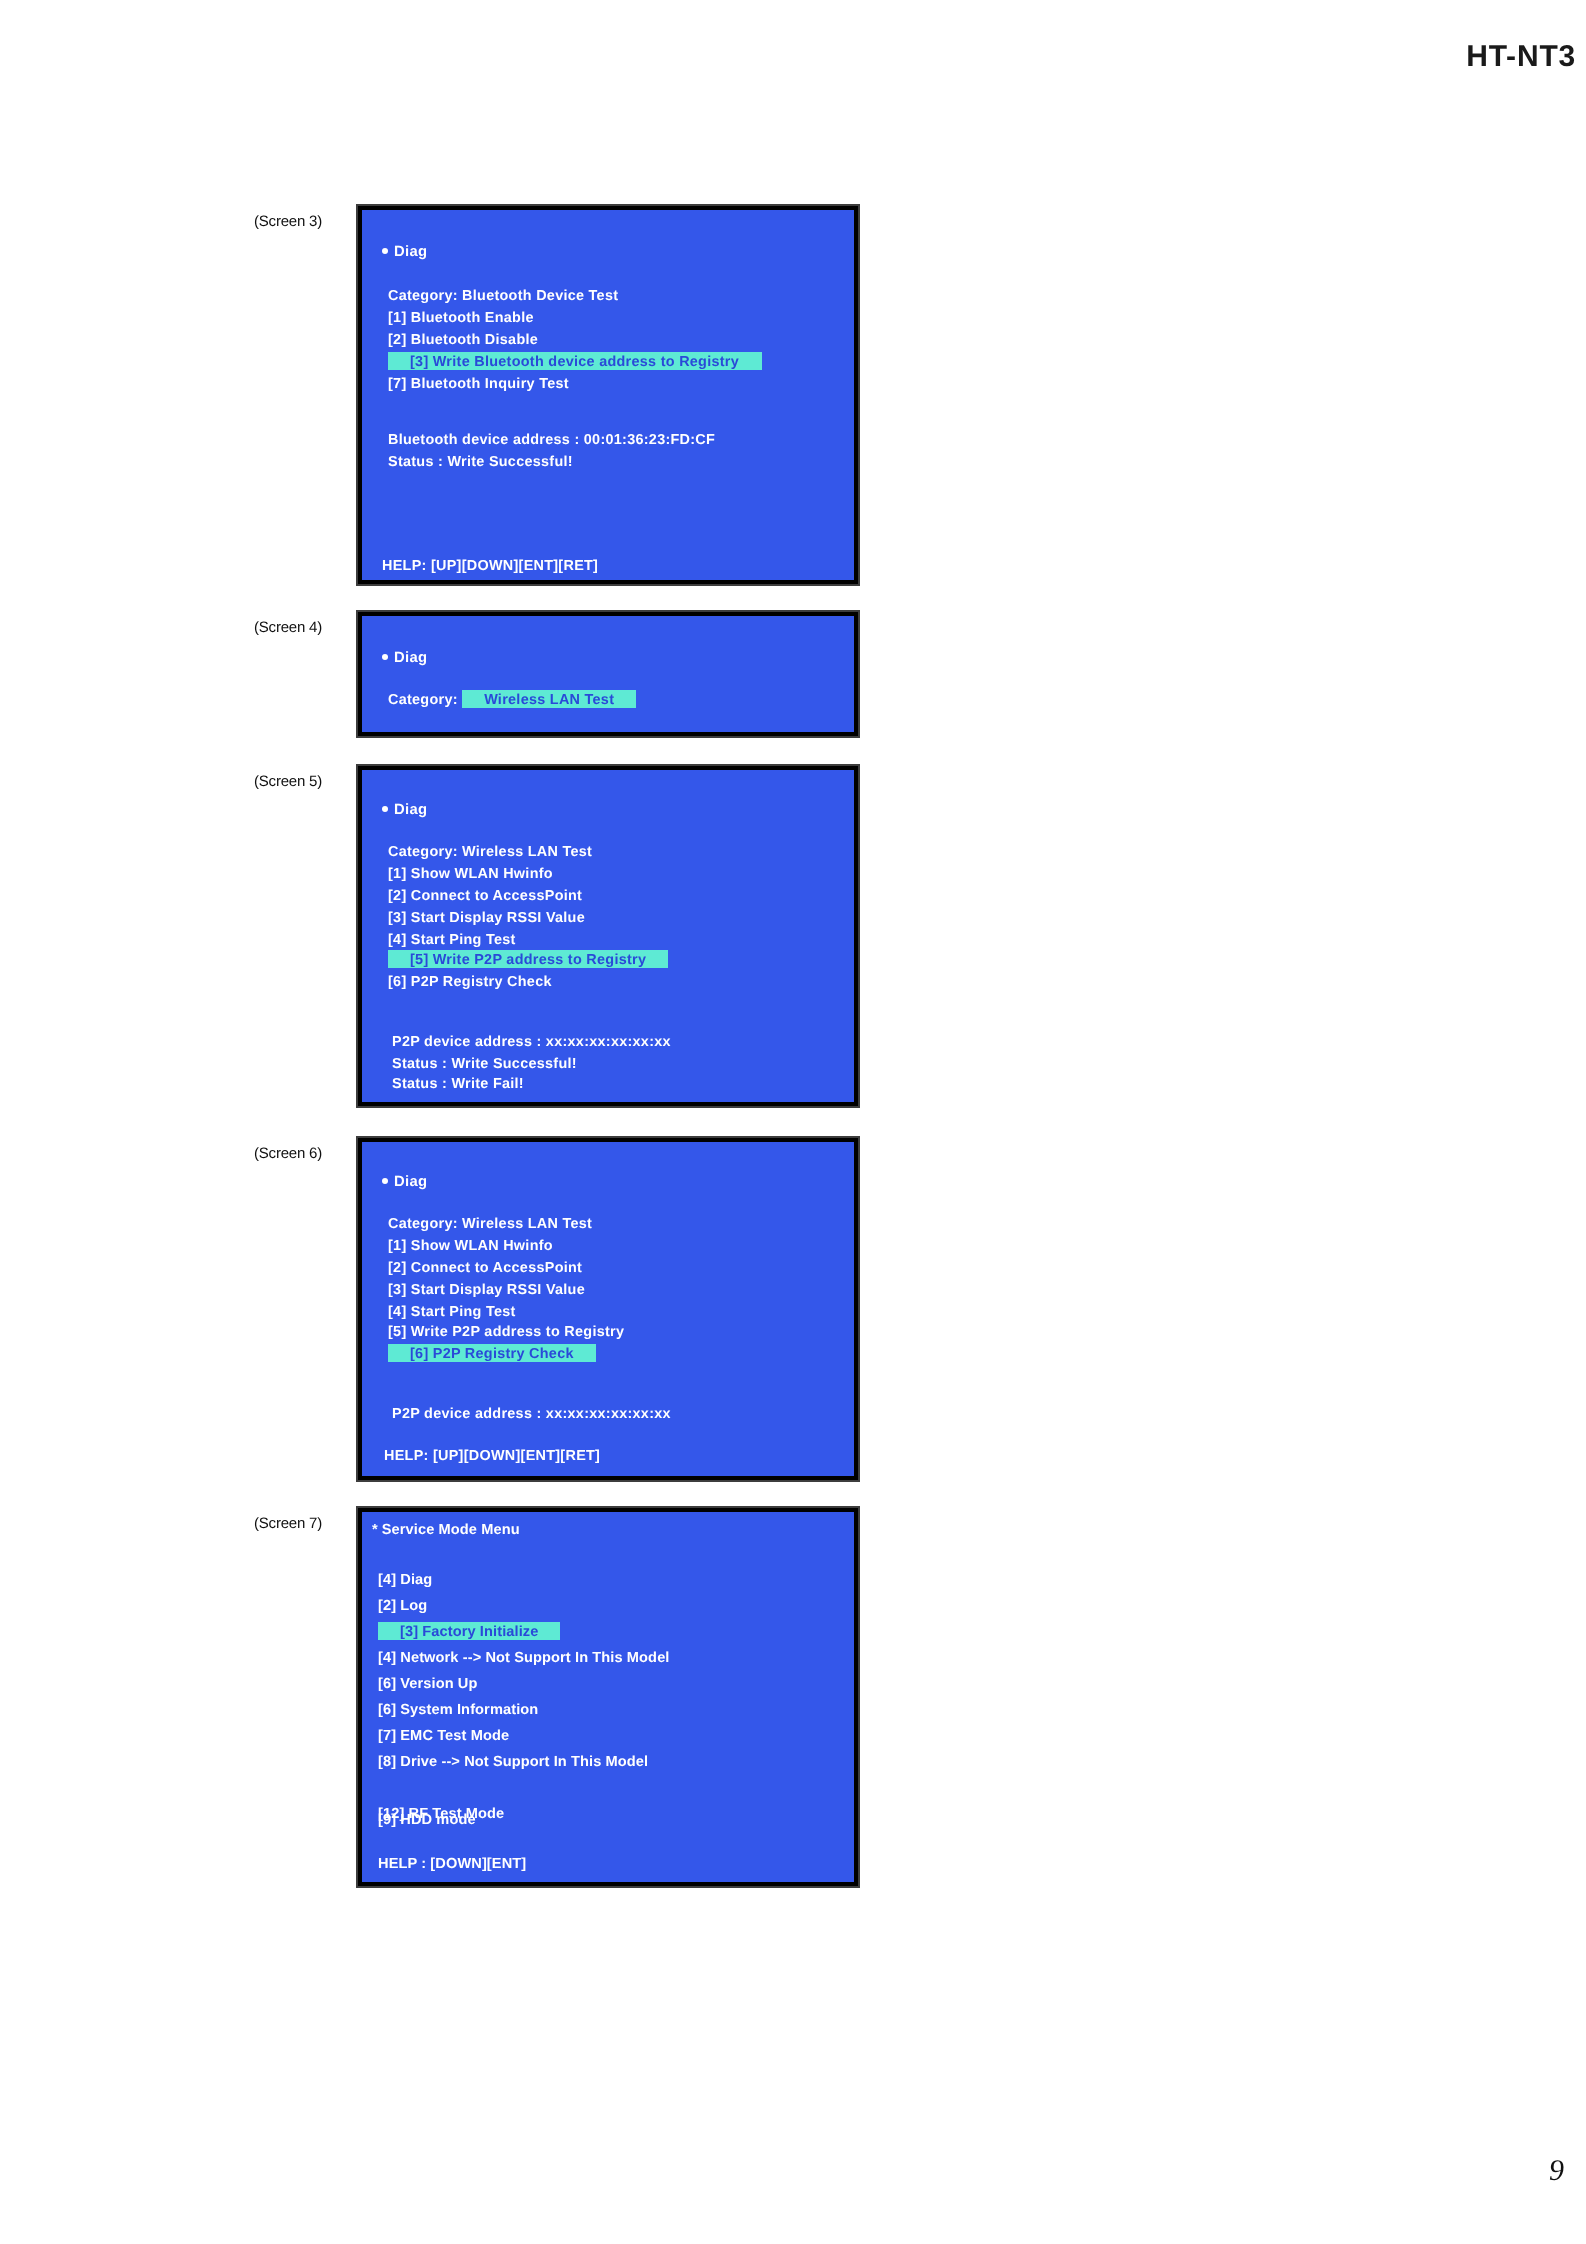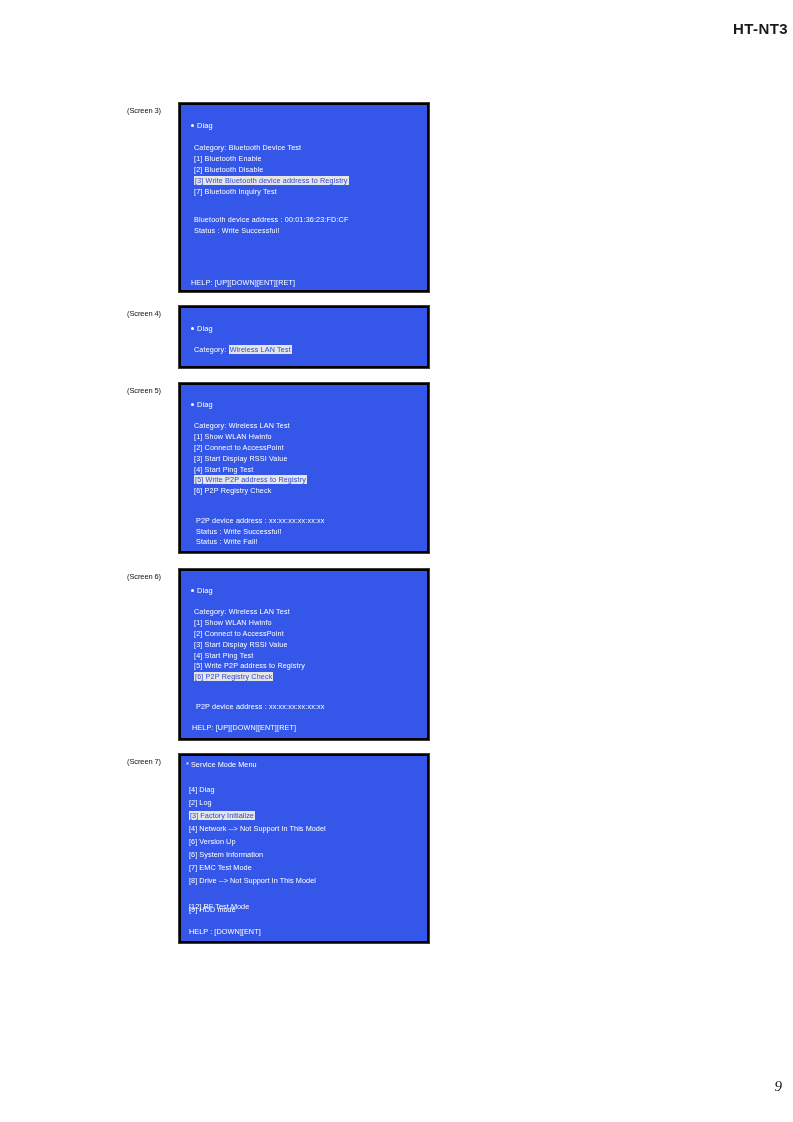--- a/index.html
+++ b/index.html
@@ -81,21 +81,21 @@
     padding:0;
   }
 
   
   .line {
     position:absolute;
     left:0;
     white-space:nowrap;
     color:#ffffff;
     font-size:7.2px;
-    font-weight:normal;
+    font-weight:bold;
     letter-spacing:0.15px;
     line-height:10px;
     text-align:right;
   }
 
   .line.diag {
     font-size:7.4px;
   }
 
   .bullet-dot {
@@ -104,23 +104,23 @@
     height:3px;
     background:#ffffff;
     border-radius:50%;
     vertical-align:middle;
     margin-right:3px;
     margin-bottom:1px;
   }
 
   
   .hl {
-    background:#e5e5e5;
+    background:#5eead4;
     color:#2a49d8;
-    padding:0 1px;
+    padding:0 11px;
     box-decoration-break:clone;
   }
 
   
   .s7 .line {
     font-size:7.3px;
     letter-spacing:0.05px;
   }
 
   .star {

